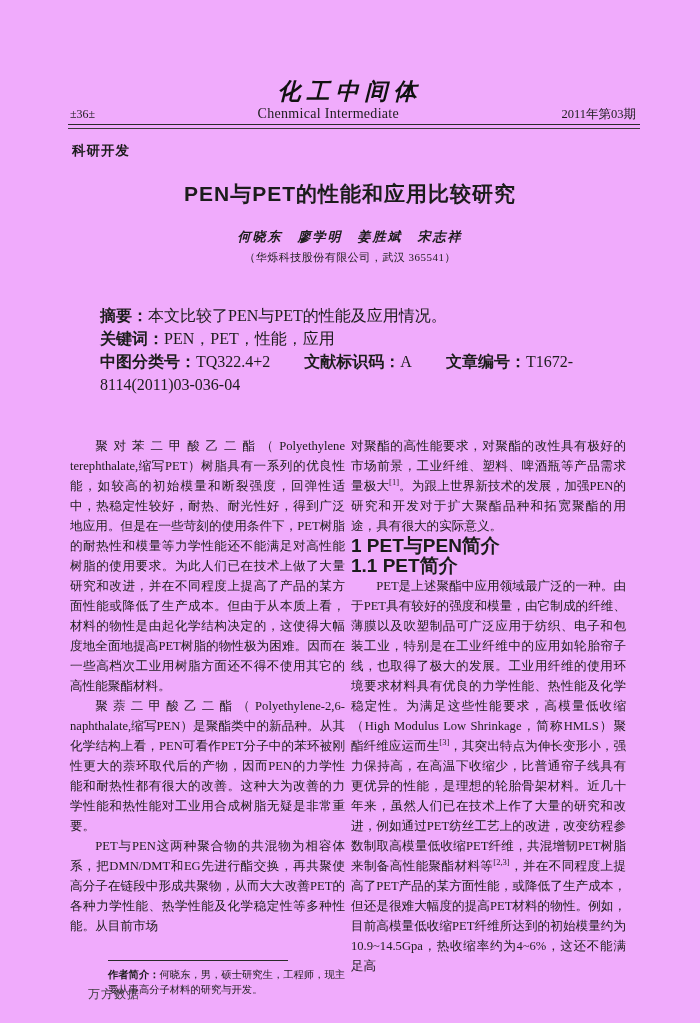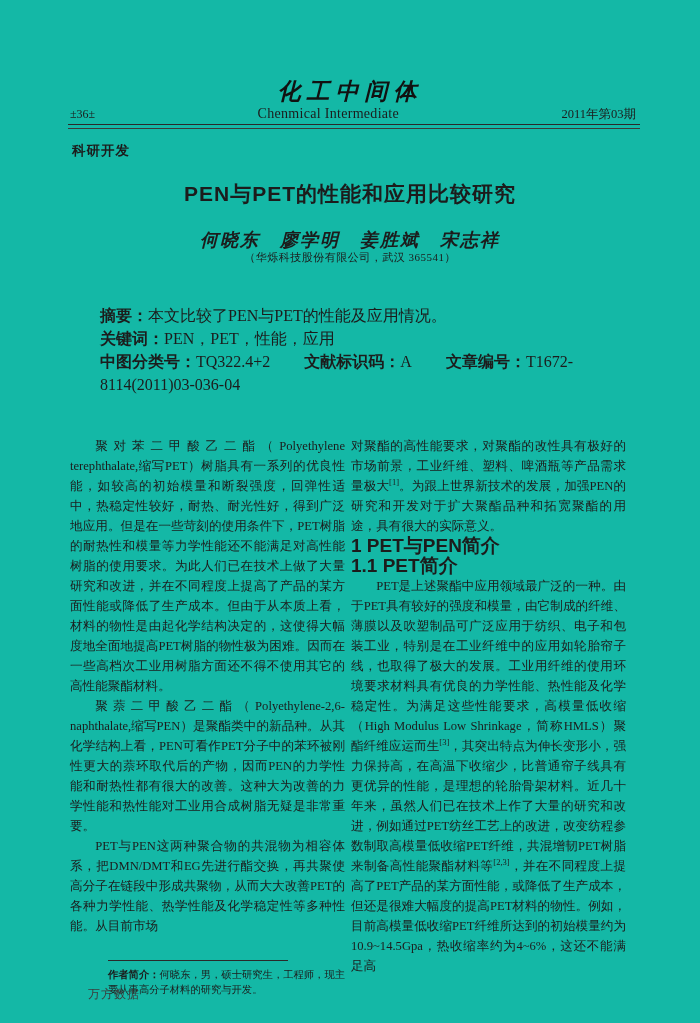--- a/index.html
+++ b/index.html
@@ -3,21 +3,21 @@
 <meta charset="utf-8">
 <style>
   * { margin: 0; padding: 0; box-sizing: border-box; }
   html, body { width: 700px; background: #e9e9e7; }
   body { font-family: "Liberation Serif", "DejaVu Serif", serif; color: #1c1c1c; }
 
   .page {
     position: relative;
     width: 700px;
     height: 1023px;
-    background: #14b8a6;
+    background: #f0abfc;
     overflow: hidden;
   }
 
   
   .journal-name {
     position: absolute;
     top: 76px; left: 0; right: 0;
     text-align: center;
     font-family: "DejaVu Serif", serif;
     font-weight: bold;
@@ -63,21 +63,21 @@
     font-size: 21px;
     letter-spacing: 1px;
   }
   .authors {
     position: absolute;
     top: 228px; left: 0; right: 0;
     text-align: center;
     font-family: "DejaVu Serif", serif;
     font-style: italic;
     font-weight: bold;
-    font-size: 18px;
+    font-size: 13px;
     letter-spacing: 2px;
   }
   .affiliation {
     position: absolute;
     top: 250px; left: 0; right: 0;
     text-align: center;
     font-size: 11px;
     letter-spacing: 0.5px;
   }
 

